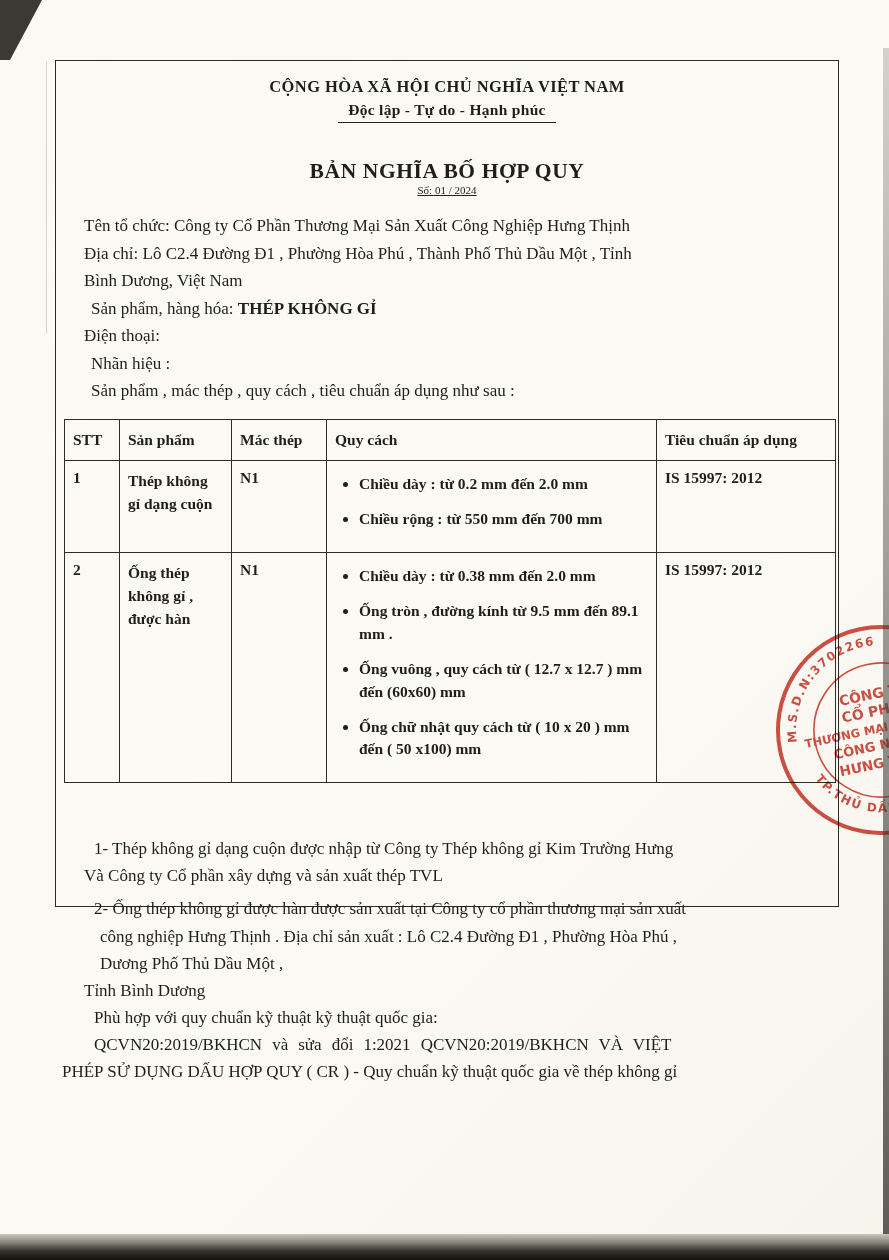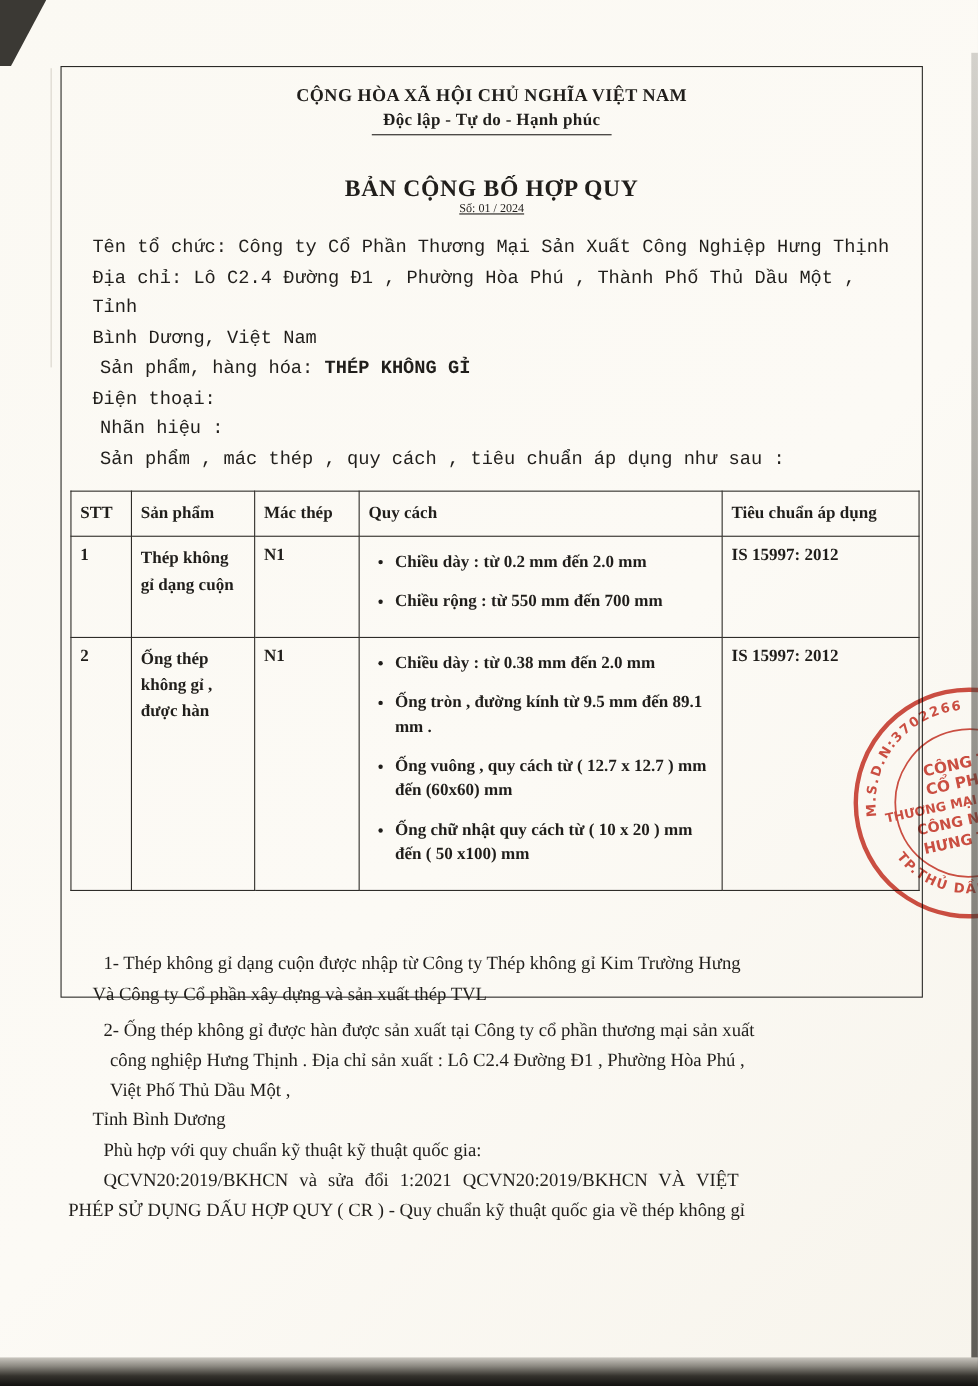--- a/index.html
+++ b/index.html
@@ -42,21 +42,21 @@
   }
   .center{text-align:center;}
   .nat-line1{margin-top:16px;font-size:16.5px;font-weight:bold;letter-spacing:.4px;}
   .nat-line2-wrap{margin-top:4px;}
   .nat-line2{
     display:inline-block;font-size:15.5px;font-weight:bold;
     border-bottom:1.6px solid #23211e;padding:0 10px 3px 10px;letter-spacing:.3px;
   }
   .doc-title{margin-top:36px;font-size:21.5px;font-weight:bold;letter-spacing:.6px;}
   .doc-number{font-size:11px;text-decoration:underline;}
-  .body-block{margin-top:16px;font-size:17px;line-height:1.62;font-family:Liberation Mono, monospace;}
+  .body-block{margin-top:16px;font-size:17px;line-height:1.62;}
   .p{padding-left:28px;padding-right:18px;}
   .p-indent{padding-left:35px;}
   .bold{font-weight:bold;}
   
   table.spec{
     border-collapse:collapse;
     margin:14px auto 0 8px;
     width:calc(100% - 10px);
     font-size:15.5px;
     table-layout:fixed;
@@ -105,21 +105,21 @@
 
 <div class="scan">
 
   <div class="frame">
 
     <div class="center nat-line1">CỘNG HÒA XÃ HỘI CHỦ NGHĨA VIỆT NAM</div>
     <div class="center nat-line2-wrap">
       <span class="nat-line2">Độc lập - Tự do - Hạnh phúc</span>
     </div>
 
-    <div class="center doc-title">BẢN CỘNG BỐ HỢP QUY</div>
+    <div class="center doc-title">BẢN NGHĨA BỐ HỢP QUY</div>
     <div class="center doc-number">Số: 01 / 2024</div>
 
     <div class="body-block">
       <div class="p">Tên tổ chức: Công ty Cổ Phần Thương Mại Sản Xuất Công Nghiệp Hưng Thịnh</div>
       <div class="p">Địa chỉ: Lô C2.4 Đường Đ1 , Phường Hòa Phú , Thành Phố Thủ Dầu Một , Tỉnh</div>
       <div class="p">Bình Dương, Việt Nam</div>
       <div class="p p-indent"><span>Sản phẩm, hàng hóa: </span><span class="bold">THÉP KHÔNG GỈ</span></div>
       <div class="p">Điện thoại:</div>
       <div class="p p-indent">Nhãn hiệu :</div>
       <div class="p p-indent">Sản phẩm , mác thép , quy cách , tiêu chuẩn áp dụng như sau :</div>
@@ -171,21 +171,21 @@
         </tr>
       </tbody>
     </table>
 
     <div class="notes">
       <div class="ln ind38">1-  Thép không gỉ dạng cuộn được nhập từ Công ty Thép không gỉ Kim Trường Hưng</div>
       <div class="ln ind28">Và Công ty Cổ phần xây dựng và sản xuất thép TVL</div>
       <div class="gap"></div>
       <div class="ln ind38">2-  Ống thép không gỉ được hàn được sản xuất tại Công ty cổ phần thương mại sản xuất</div>
       <div class="ln ind44">công nghiệp Hưng Thịnh . Địa chỉ sản xuất : Lô C2.4 Đường Đ1 , Phường Hòa Phú ,</div>
-      <div class="ln ind44">Việt Phố Thủ Dầu Một ,</div>
+      <div class="ln ind44">Dương Phố Thủ Dầu Một ,</div>
       <div class="ln ind28">Tỉnh Bình Dương</div>
       <div class="ln ind38">Phù hợp với quy chuẩn kỹ thuật kỹ thuật quốc gia:</div>
       <div class="ln ind38 wide">QCVN20:2019/BKHCN và sửa đổi 1:2021 QCVN20:2019/BKHCN VÀ VIỆT</div>
       <div class="ln ind6">PHÉP SỬ DỤNG DẤU HỢP QUY ( CR ) -  Quy chuẩn kỹ thuật quốc gia về thép không gỉ</div>
     </div>
 
   </div>
 
   <div class="stamp">
     <svg viewBox="0 0 216 216">

